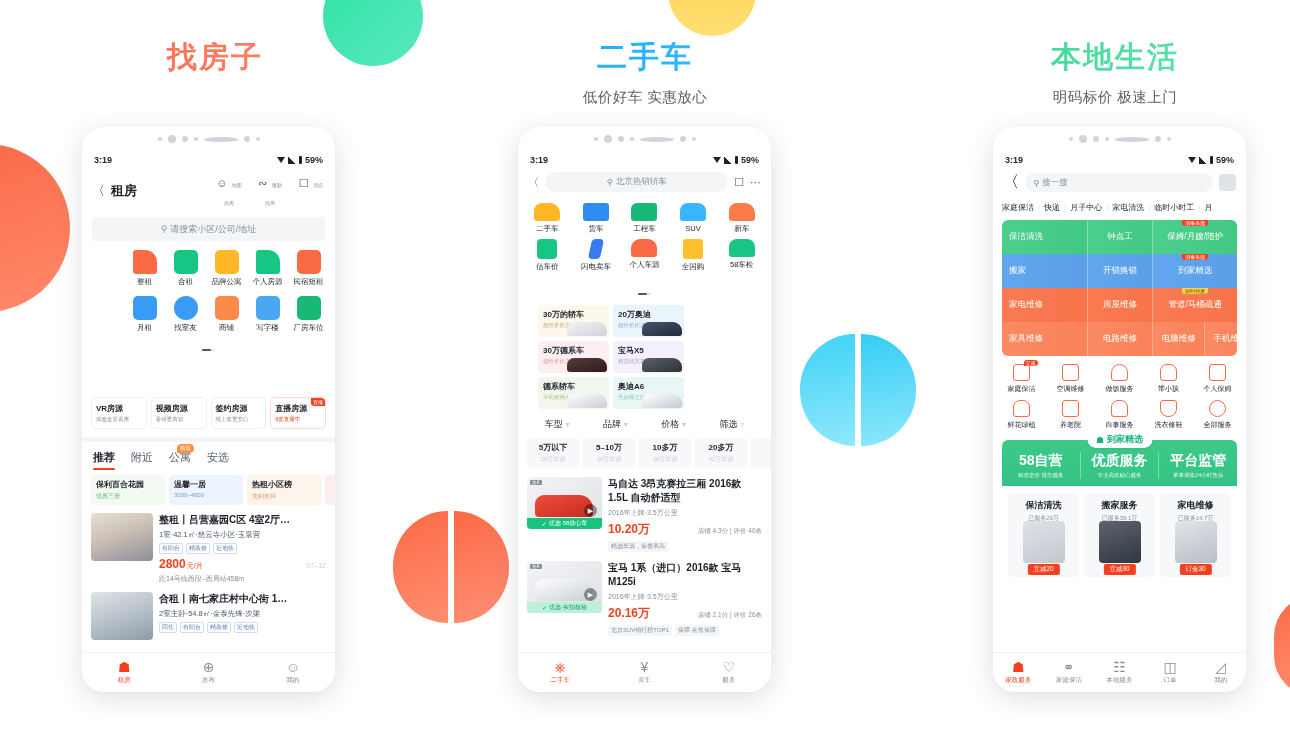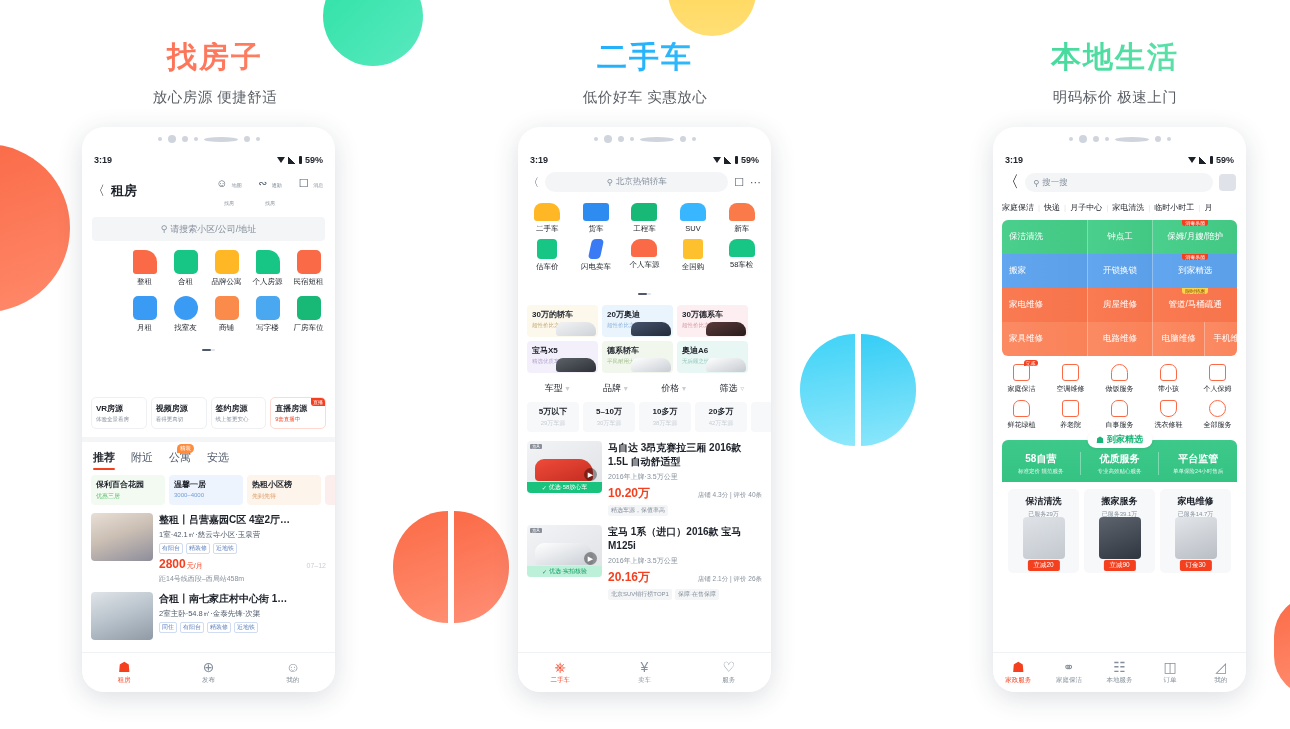--- a/index.html
+++ b/index.html
@@ -127,21 +127,21 @@
 
   
   .p2nav{ display:flex; align-items:center; gap:6px; padding:5px 10px 4px; }
   .p2search{ flex:1; height:20px; background:#f4f5f7; border-radius:10px; display:flex;
     align-items:center; justify-content:center; font-size:8.5px; color:#86909c; gap:3px;}
   .p2nav .ic{ font-size:11px; color:#4e5969; }
   .carbox{ display:flex; flex-wrap:wrap; padding:7px 5px 0; }
   .ccell{ width:20%; text-align:center; margin-bottom:5px;}
   .cico{ width:26px; height:18px; margin:0 auto 3px; border-radius:4px; }
   .clab{ font-size:7.5px; color:#1d2129;}
-  .bizgrid{ display:flex; flex-wrap:wrap; gap:4px; padding:6px 9px 0;align-items:center;}
+  .bizgrid{ display:flex; flex-wrap:wrap; gap:4px; padding:6px 20px 0;align-items:center;}
   .biz{ width:71px; height:32px; border-radius:4px; padding:4px 5px; position:relative; overflow:hidden;}
   .biz .t{ font-size:8px; font-weight:bold; color:#1d2129;}
   .biz .s{ font-size:5.5px; margin-top:2px; opacity:.75;}
   .bz1{background:#fdf8ec;} .bz1 .s{color:#b08a4a;}
   .bz2{background:#eaf4fd;} .bz2 .s{color:#6c9ccd;}
   .bz3{background:#fdeef1;} .bz3 .s{color:#c97d8c;}
   .bz4{background:#f4f0fb;} .bz4 .s{color:#9a89c4;}
   .bz5{background:#f1f7ec;} .bz5 .s{color:#91b178;}
   .bz6{background:#e9f7f4;} .bz6 .s{color:#73b6ab;}
   .carshape{ position:absolute; right:2px; bottom:1px; width:40px; height:14px;
@@ -202,21 +202,21 @@
   .svc .hot{ position:absolute; top:-4px; left:50%; margin-left:2px; background:#f5401f; color:#fff;
     font-size:5px; padding:0 2px; border-radius:4px 4px 4px 0;}
   .greenband{ margin:4px 9px 0; background:linear-gradient(180deg,#3cc98a,#35c384); border-radius:6px 6px 0 0;
     padding:12px 0 7px; position:relative;}
   .gbtag{ position:absolute; left:50%; transform:translateX(-50%); top:-9px; background:#fff;
     border-radius:9px; padding:2px 9px; font-size:9px; font-weight:bold; color:#19b477;
     display:flex; align-items:center; gap:3px; box-shadow:0 1px 3px rgba(0,0,0,.08);}
   .gbrow{ display:flex; }
   .gbc{ flex:1; text-align:center; border-right:1px solid rgba(255,255,255,.35);}
   .gbc:last-child{ border-right:0;}
-  .gbc .t{ font-size:10px; font-weight:bold; color:#fff;text-align:center;}
+  .gbc .t{ font-size:14px; font-weight:bold; color:#fff;text-align:center;}
   .gbc .s{ font-size:5.5px; color:rgba(255,255,255,.85); margin-top:2px;}
   .prodrow{ display:flex; gap:5px; margin:0 9px; background:#fff; border-radius:0 0 6px 6px;
     padding:7px 6px 0; }
   .prod{ flex:1; background:#f7f8fa; border-radius:5px; padding:6px 4px 0; text-align:center; position:relative;
     height:84px; overflow:hidden;}
   .prod .t{ font-size:9px; font-weight:bold; color:#1d2129;}
   .prod .s{ font-size:6px; color:#86909c; margin-top:2px;}
   .prod .ph{ position:absolute; left:50%; transform:translateX(-50%); bottom:14px; width:42px;height:42px;
     border-radius:4px; background:linear-gradient(160deg,#dfe3e8,#c3c8ce);}
   .prod .cut{ position:absolute; left:50%; transform:translateX(-50%); bottom:2px; background:#f5401f;
@@ -236,21 +236,20 @@
       <div class="half r"></div>
   </div>
   <div class="blob blue-split">
     <div class="half l"></div>
       <div class="half r"></div>
   </div>
   <div class="blob blob-right-edge"></div>
 
   <div class="col c1">
     <div class="col-title">找房子</div>
-    <div class="col-sub">放心房源 便捷舒适</div>
 
     <div class="phone p1">
       <div class="notch">
         <i class="d1"></i>
           <i class="d2"></i>
           <i class="d3"></i>
           <i class="d4"></i>
         <i class="bar"></i>
           <i class="d3"></i>
           <i class="d1"></i>

